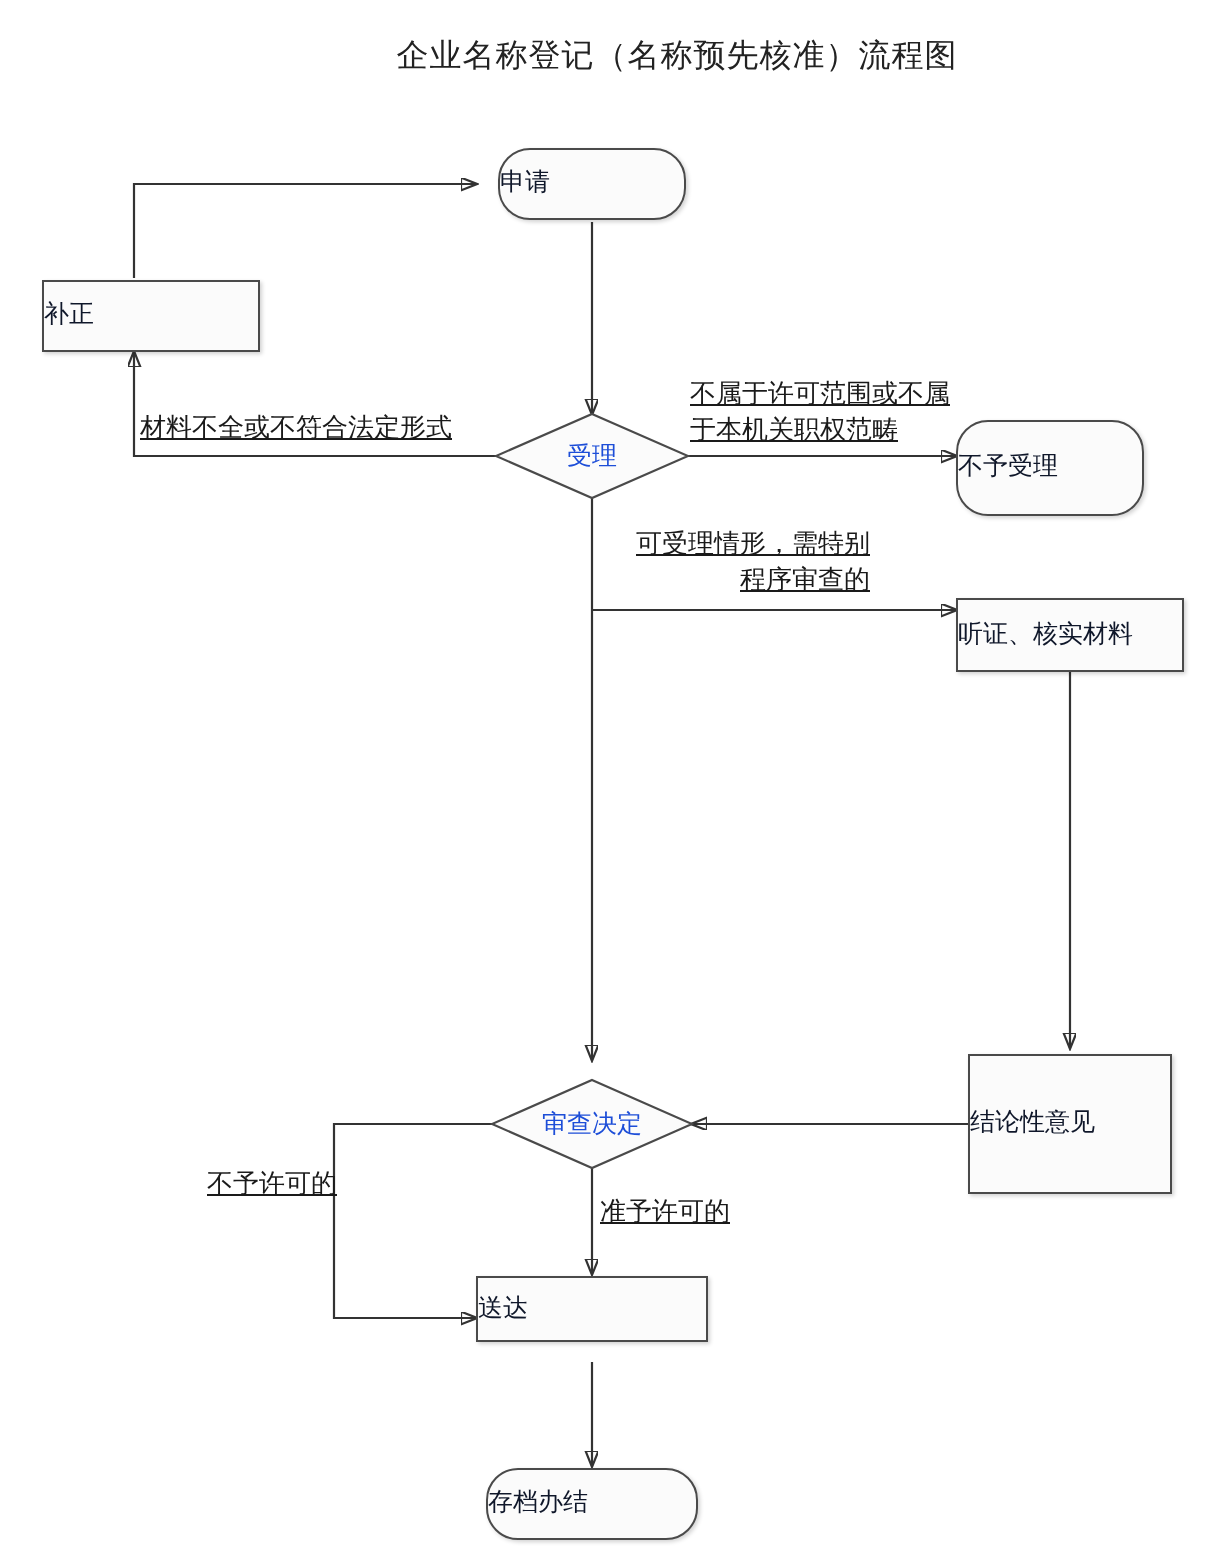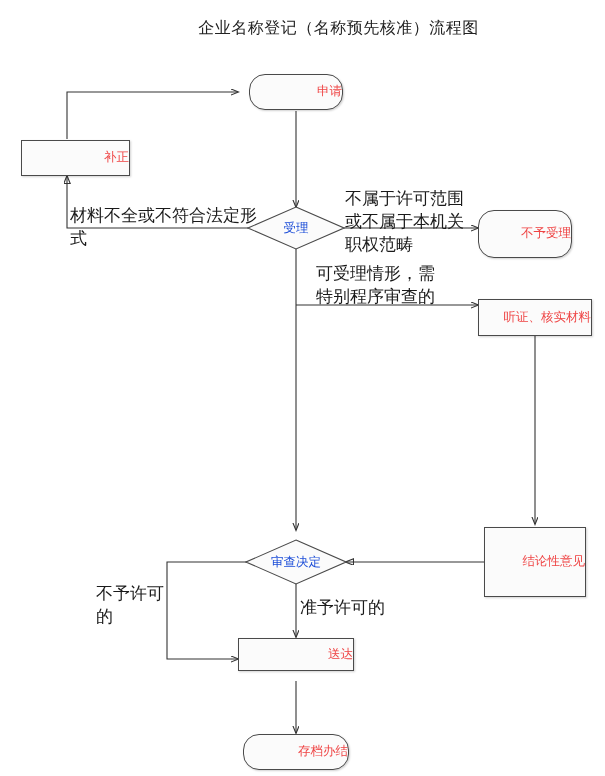--- a/index.html
+++ b/index.html
@@ -29,23 +29,23 @@
     font-size: 16px;
     letter-spacing: 0.5px;
     color: #222;
     padding-left: 36px;
   }
   .node {
     position: absolute;
     box-sizing: border-box;
     display: flex;
     align-items: center;
-    justify-content: flex-end;
+    justify-content: flex-start;
     font-size: 12.5px;
-    color: #ef4444;
+    color: #0f172a;
     text-align: center;
     line-height: 1.25;
     background: #fbfbfb;
     border: 1px solid #4a4a4a;
   }
   .rect {
     border-radius: 0;
     box-shadow: 1px 1px 2px rgba(0,0,0,0.18);
   }
   .stadium {
@@ -64,23 +64,24 @@
     width: 100%; height: 100%;
   }
   .diamond-label {
     position: relative;
     font-size: 12.5px;
     color: #1d4ed8;
     white-space: nowrap;
   }
   .edge-label {
     position: absolute;
-    font-size: 17px;
+    font-size: 13px;
     color: #1a1a1a;
     line-height: 1.35;
+    text-decoration: underline;
   }
   svg line, svg polyline, svg path {
     stroke: #333;
     stroke-width: 1.1;
     fill: none;
   }
 </style>
 </head>
 <body>
 
@@ -157,15 +158,15 @@
 <div class="node stadium" style="left:243px; top:734px; width:106px; height:36px;">
   <span>存档办结</span>
 </div>
 
 <div class="edge-label" style="left:70px; top:205px; width:190px; text-align:left;">材料不全或不符合法定形式</div>
 
 <div class="edge-label" style="left:345px; top:188px; width:135px; text-align:left;">不属于许可范围或不属于本机关职权范畴</div>
 
 <div class="edge-label" style="left:310px; top:263px; width:125px; text-align:right;">可受理情形，需特别程序审查的</div>
 
-<div class="edge-label" style="left:96px; top:583px; width:80px; text-align:left;">不予许可的</div>
+<div class="edge-label" style="left:96px; top:583px; width:80px; text-align:center;">不予许可的</div>
 
 <div class="edge-label" style="left:300px; top:597px; width:90px; text-align:left;">准予许可的</div>
 
 </body></html>

